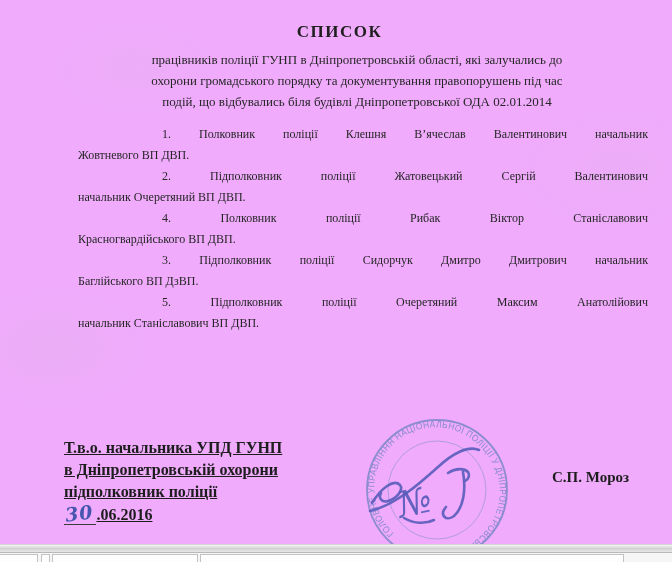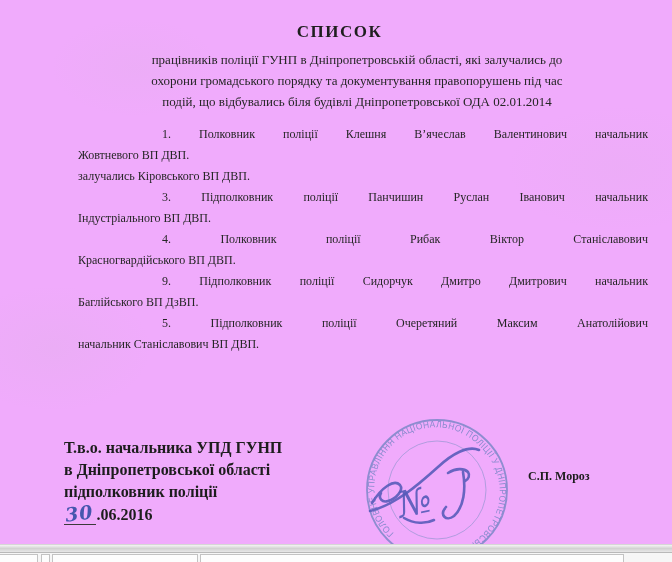--- a/index.html
+++ b/index.html
@@ -23,30 +23,30 @@
   }
   .hdr{
     width:540px;margin:7px 21px 0 56px;
     text-align:center;font-size:13px;line-height:21px;color:#262626;
   }
   .body{margin-top:12px;font-size:12px;line-height:21px;color:#262626;margin-left:47px;}
   .jline{text-align:justify;text-align-last:justify;}
   .first{text-indent:84px;}
   .signoff{
     position:absolute;left:64px;top:437px;
-    font-weight:bold;font-size:16px;line-height:22px;color:#1d1d1d;
+    font-weight:bold;font-size:16px;line-height:22px;color:#1d1d1d;text-decoration:underline;
   }
   .date-row{margin-top:1px;font-size:16px;}
   .hand-wrap{display:inline-block;border-bottom:1.6px solid #3a3a3a;padding:0 3px 1px 1px;line-height:17px;}
   .hand30{
     display:inline-block;transform:rotate(-7deg);
     font-family:"DejaVu Serif", serif;font-style:italic;
     font-size:19px;color:#4656ae;letter-spacing:1px;
   }
-  .signer{position:absolute;left:528px;top:469px;font-weight:bold;font-size:12px;color:#1d1d1d;}
+  .signer{position:absolute;left:552px;top:469px;font-weight:bold;font-size:15px;color:#1d1d1d;}
   .stamp{position:absolute;left:360px;top:415px;width:154px;height:154px;opacity:0.93;}
   .band{
     position:absolute;left:0;top:544px;width:672px;height:9px;box-sizing:border-box;
     background:linear-gradient(#f4f4f4,#d2d2d2 50%,#e7e7e7);
     border-top:1px solid #d6d6d6;border-bottom:1px solid #b9b9b9;
   }
   .bottomrow{position:absolute;left:0;top:553px;width:672px;height:9px;background:#f6f6f6;}
   .frag{position:absolute;top:1px;height:14px;background:#fdfdfd;border:1px solid #c3c3c3;box-sizing:border-box;}
   .frag-a{left:-2px;width:40px;}
   .frag-b{left:41px;width:9px;}
@@ -66,34 +66,31 @@
       <div>охорони громадського порядку та документування правопорушень під час</div>
       <div>подій, що відбувались біля будівлі Дніпропетровської ОДА 02.01.2014</div>
     </div>
 
     <div class="body">
       <div>
         <div class="jline first">1. Полковник поліції Клешня В’ячеслав Валентинович начальник</div>
         <div>Жовтневого ВП ДВП.</div>
       </div>
       <div>
-        <div>залучались Кіровського ВП ДВП.</div>
-      </div>
-      <div>
-        <div class="jline first">3. Підполковник поліції Панчишин Руслан Іванович начальник</div>
-        <div>Індустріального ВП ДВП.</div>
+        <div class="jline first">2. Підполковник поліції Жатовецький Сергій Валентинович</div>
+        <div>начальник Очеретяний ВП ДВП.</div>
       </div>
       <div>
         <div class="jline first">4. Полковник поліції Рибак Віктор Станіславович</div>
       </div>
       <div>
         <div>Красногвардійського ВП ДВП.</div>
       </div>
       <div>
-        <div class="jline first">9. Підполковник поліції Сидорчук Дмитро Дмитрович начальник</div>
+        <div class="jline first">3. Підполковник поліції Сидорчук Дмитро Дмитрович начальник</div>
         <div>Баглійського ВП ДзВП.</div>
       </div>
       <div>
         <div class="jline first">5. Підполковник поліції Очеретяний Максим Анатолійович</div>
         <div>начальник Станіславович ВП ДВП.</div>
       </div>
     </div>
   </div>
 
   <svg class="stamp" viewBox="0 0 154 154">
@@ -110,21 +107,21 @@
       <path d="M 12,88 C 22,72 34,64 40,70 C 44,75 36,84 28,86 C 22,88 18,83 21,78"></path>
       <path d="M 88,58 C 96,53 104,53 108,57 C 110,60 109,64 105,66"></path>
       <path d="M 103,57 C 106,74 104,92 94,101 C 86,107 79,100 86,92"></path>
       <path d="M 44,103 C 54,109 66,109 74,105"></path>
     </g>
     <text x="38" y="100" transform="rotate(-12 52 90)" font-family="DejaVu Serif, serif" font-style="italic" font-size="36" fill="#4a55b4" opacity="0.9">№</text>
   </svg>
 
   <div class="signoff">
     <div>Т.в.о. начальника УПД ГУНП</div>
-    <div>в Дніпропетровської області</div>
+    <div>в Дніпропетровській охорони</div>
     <div>підполковник поліції</div>
     <div class="date-row"><span class="hand-wrap"><span class="hand30">30</span></span><span>.06.2016</span></div>
   </div>
 
   <div class="signer">С.П. Мороз</div>
 
   <div class="band"></div>
   <div class="bottomrow">
     <div class="frag frag-a"></div>
     <div class="frag frag-b"></div>

